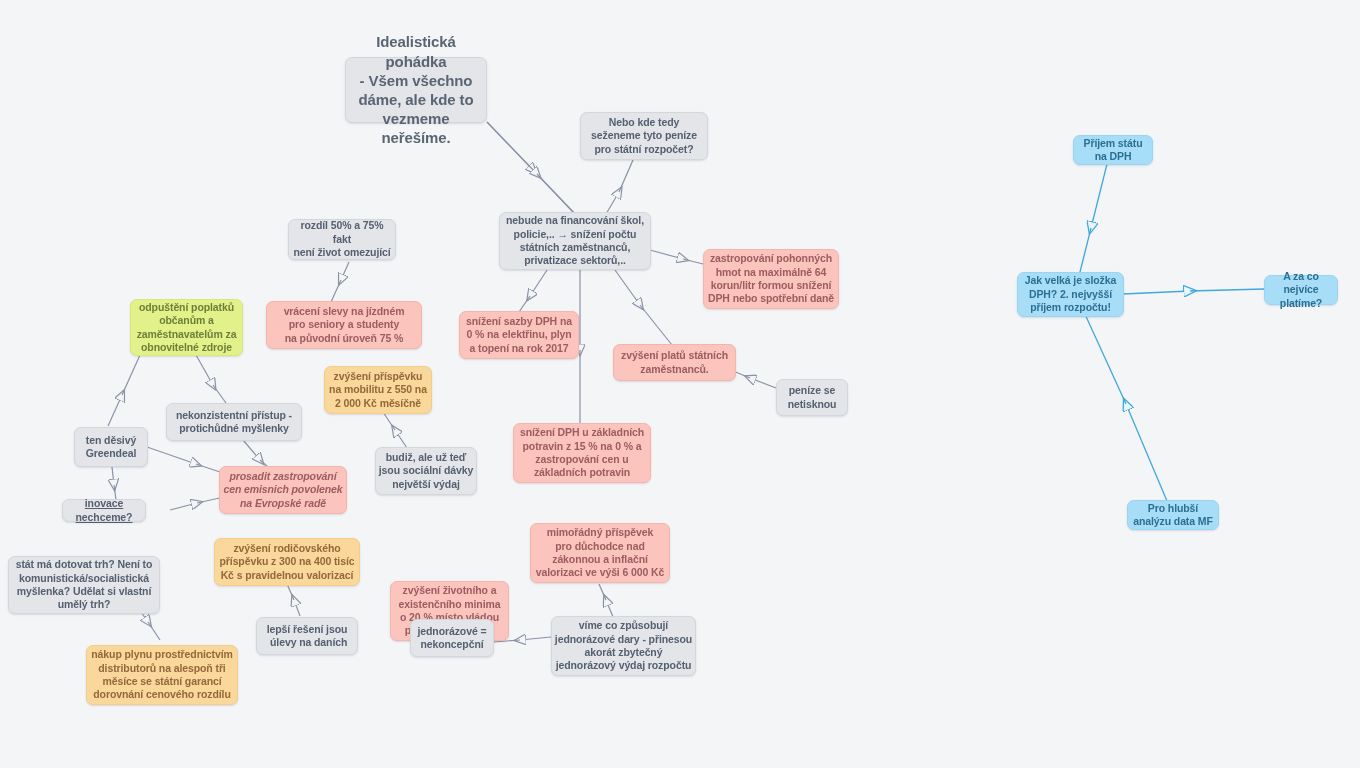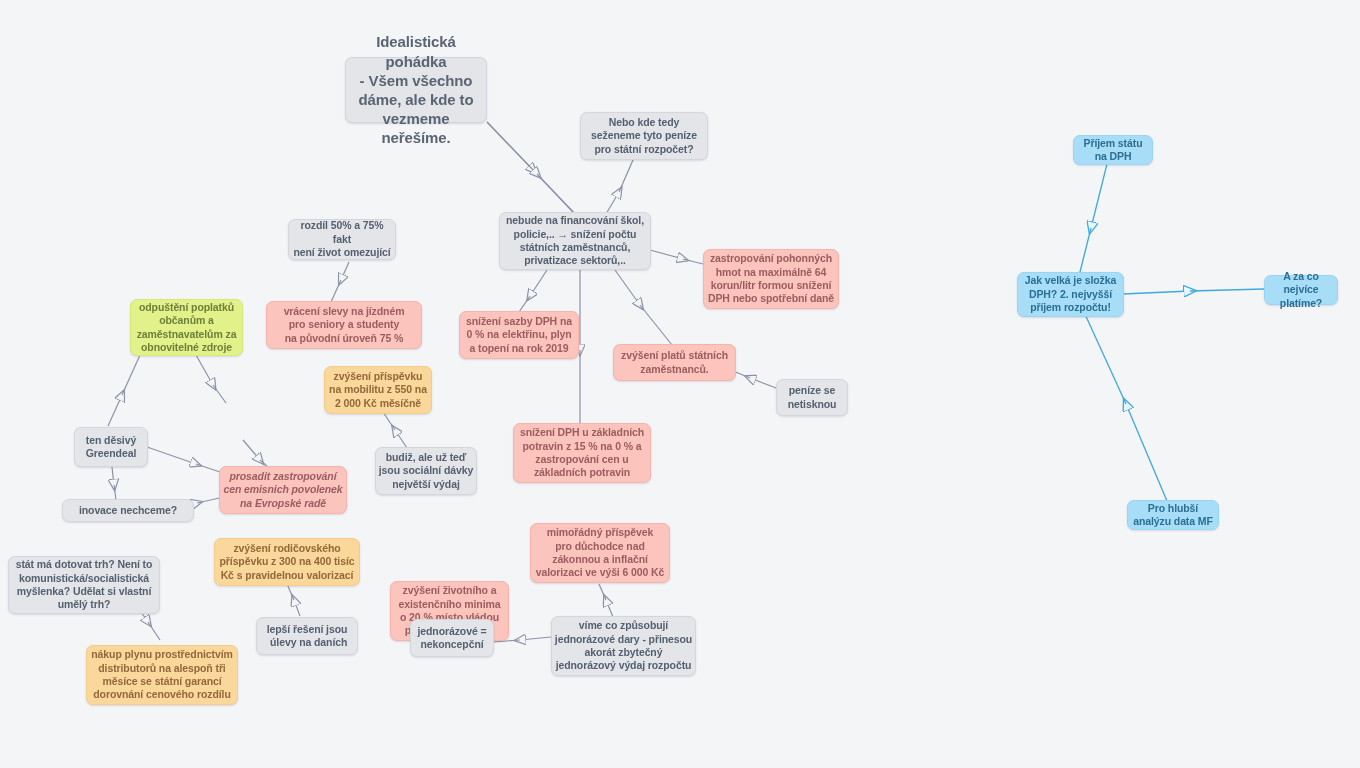--- a/index.html
+++ b/index.html
@@ -183,43 +183,45 @@
 pro seniory a studenty
 na původní úroveň 75 %</div>
 
   <div class="node n-pink sz-s" style="left:703px; top:249px; width:136px; height:60px;">zastropování pohonných
 hmot na maximálně 64
 korun/litr formou snížení
 DPH nebo spotřební daně</div>
 
   <div class="node n-pink sz-s" style="left:459px; top:311px; width:120px; height:48px;">snížení sazby DPH na
 0 % na elektřinu, plyn
-a topení na rok 2019</div>
+a topení na rok 2017</div>
 
   <div class="node n-pink sz-s" style="left:613px; top:344px; width:123px; height:37px;">zvýšení platů státních
 zaměstnanců.</div>
 
   <div class="node n-gray sz-s" style="left:776px; top:379px; width:72px; height:37px;">peníze se
 netisknou</div>
 
   <div class="node n-pink sz-s" style="left:513px; top:423px; width:138px; height:60px;">snížení DPH u základních
 potravin z 15 % na 0 % a
 zastropování cen u
 základních potravin</div>
 
   <div class="node n-green sz-s" style="left:130px; top:299px; width:113px; height:57px;">odpuštění poplatků
 občanům a
 zaměstnavatelům za
 obnovitelné zdroje</div>
 
+  <div class="node n-gray sz-s" style="left:166px; top:403px; width:136px; height:38px;">nekonzistentní přístup -
+protichůdné myšlenky</div>
 
   <div class="node n-gray sz-s" style="left:74px; top:427px; width:74px; height:40px;">ten děsivý
 Greendeal</div>
 
-  <div class="node n-gray sz-s" style="left:62px; top:499px; width:132px; height:23px;">inovace nechceme?</div>
+  <div class="node n-gray sz-s" style="left:62px; top:499px; width:84px; height:23px;text-decoration:underline;">inovace nechceme?</div>
 
   <div class="node n-pink sz-s" style="left:219px; top:466px; width:128px; height:48px;font-style:italic;">prosadit zastropování
 cen emisnich povolenek
 na Evropské radě</div>
 
   <div class="node n-orange sz-s" style="left:324px; top:366px; width:108px; height:48px;">zvýšení příspěvku
 na mobilitu z 550 na
 2 000 Kč měsíčně</div>
 
   <div class="node n-gray sz-s" style="left:375px; top:447px; width:102px; height:48px;">budiž, ale už teď

